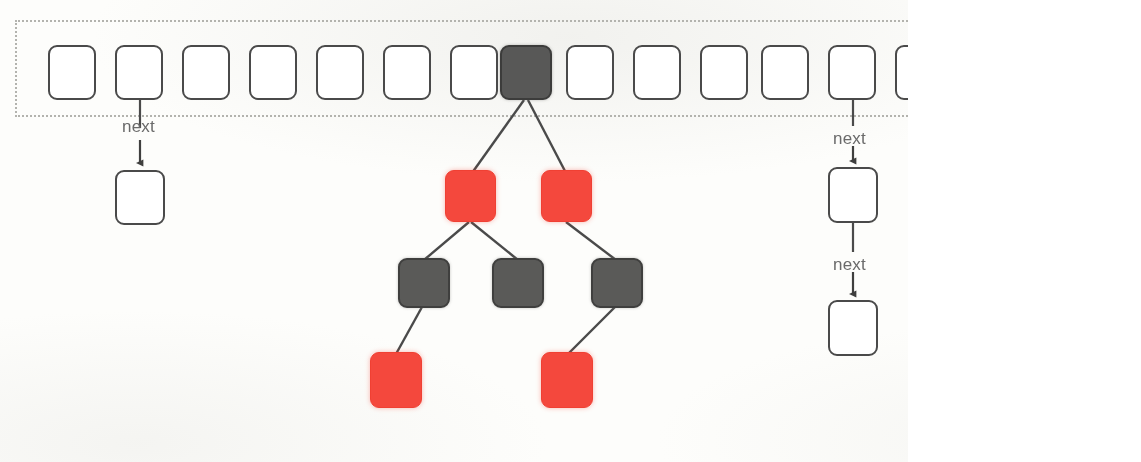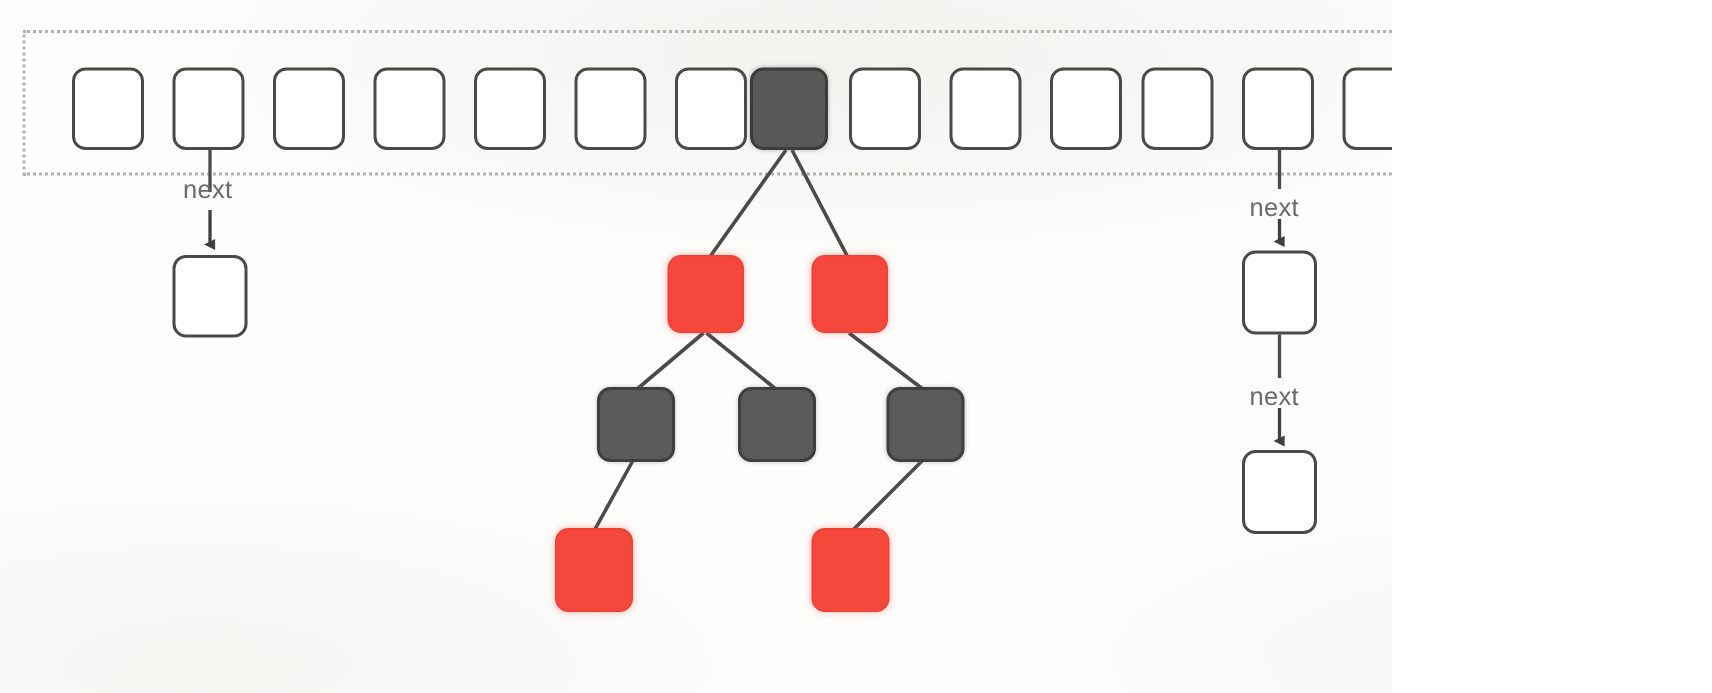--- a/index.html
+++ b/index.html
@@ -7,21 +7,20 @@
     padding: 0;
     background: #ffffff;
   }
   #canvas {
     position: relative;
     width: 908px;
     height: 462px;
     background: #fdfdfb;
     overflow: hidden;
     font-family: "Liberation Sans", sans-serif;
-    padding-left: 20px;
   }
   
   #paper-tint {
     position: absolute;
     left: 0; top: 0;
     width: 1141px; height: 462px;
     background:
       radial-gradient(ellipse 60% 45% at 50% 8%, rgba(232,232,228,0.55) 0%, rgba(253,253,251,0) 70%),
       radial-gradient(ellipse 50% 40% at 12% 96%, rgba(236,236,232,0.5) 0%, rgba(253,253,251,0) 72%),
       radial-gradient(ellipse 45% 35% at 90% 95%, rgba(238,238,234,0.45) 0%, rgba(253,253,251,0) 72%);

